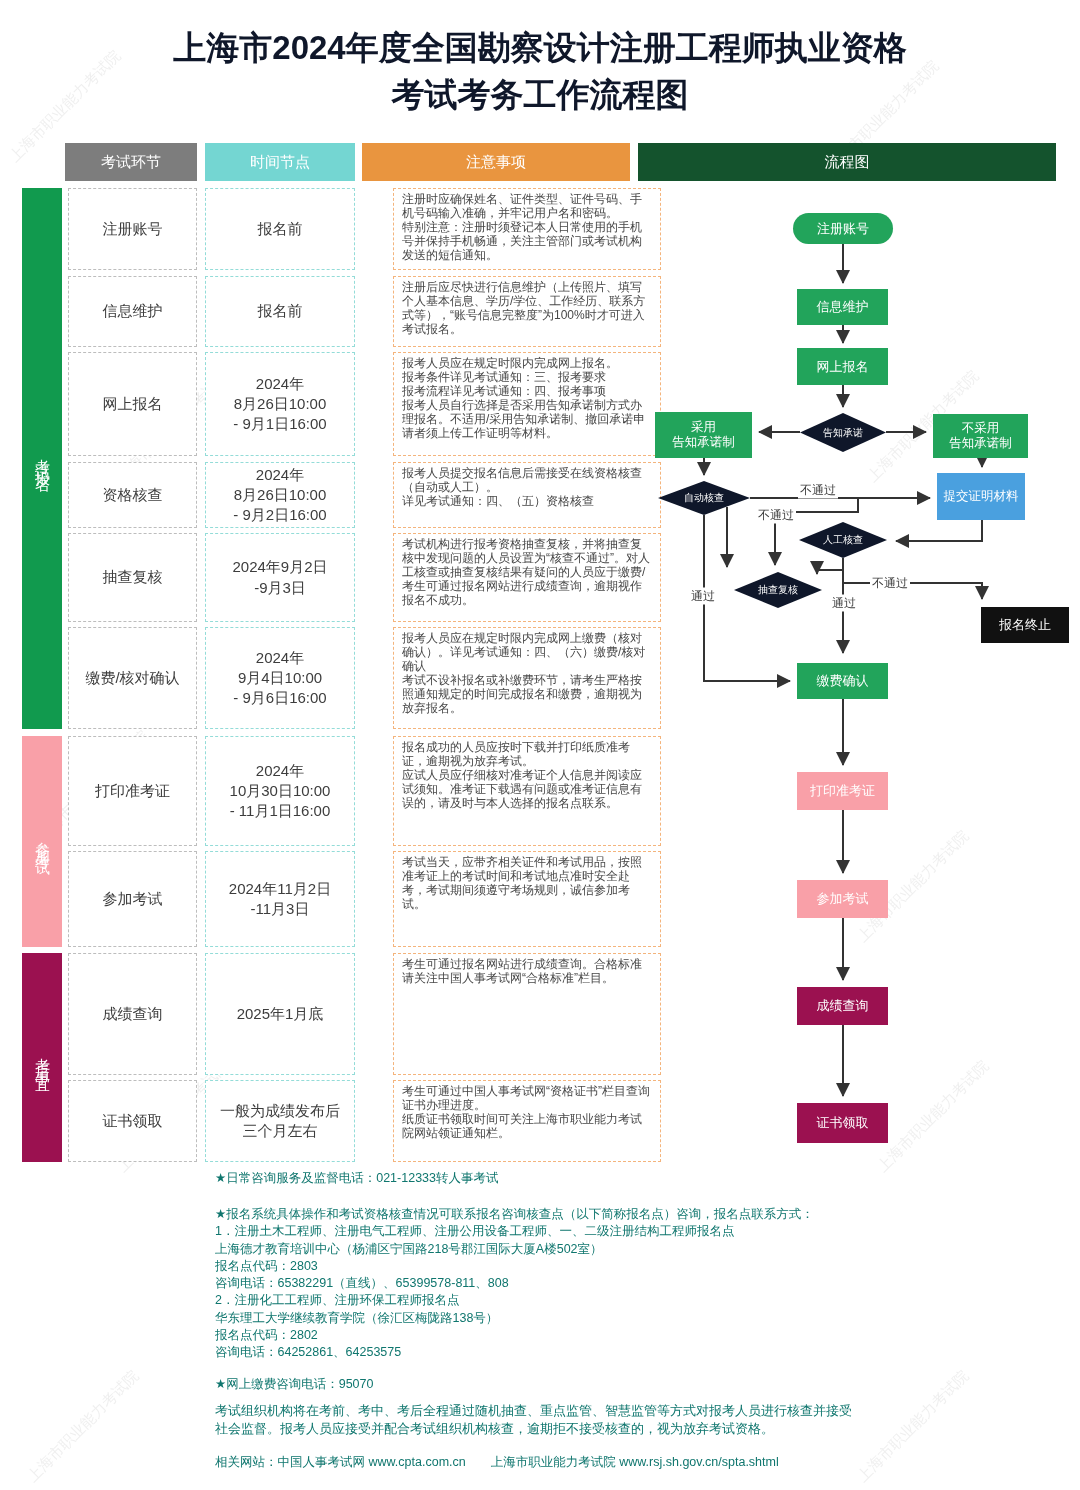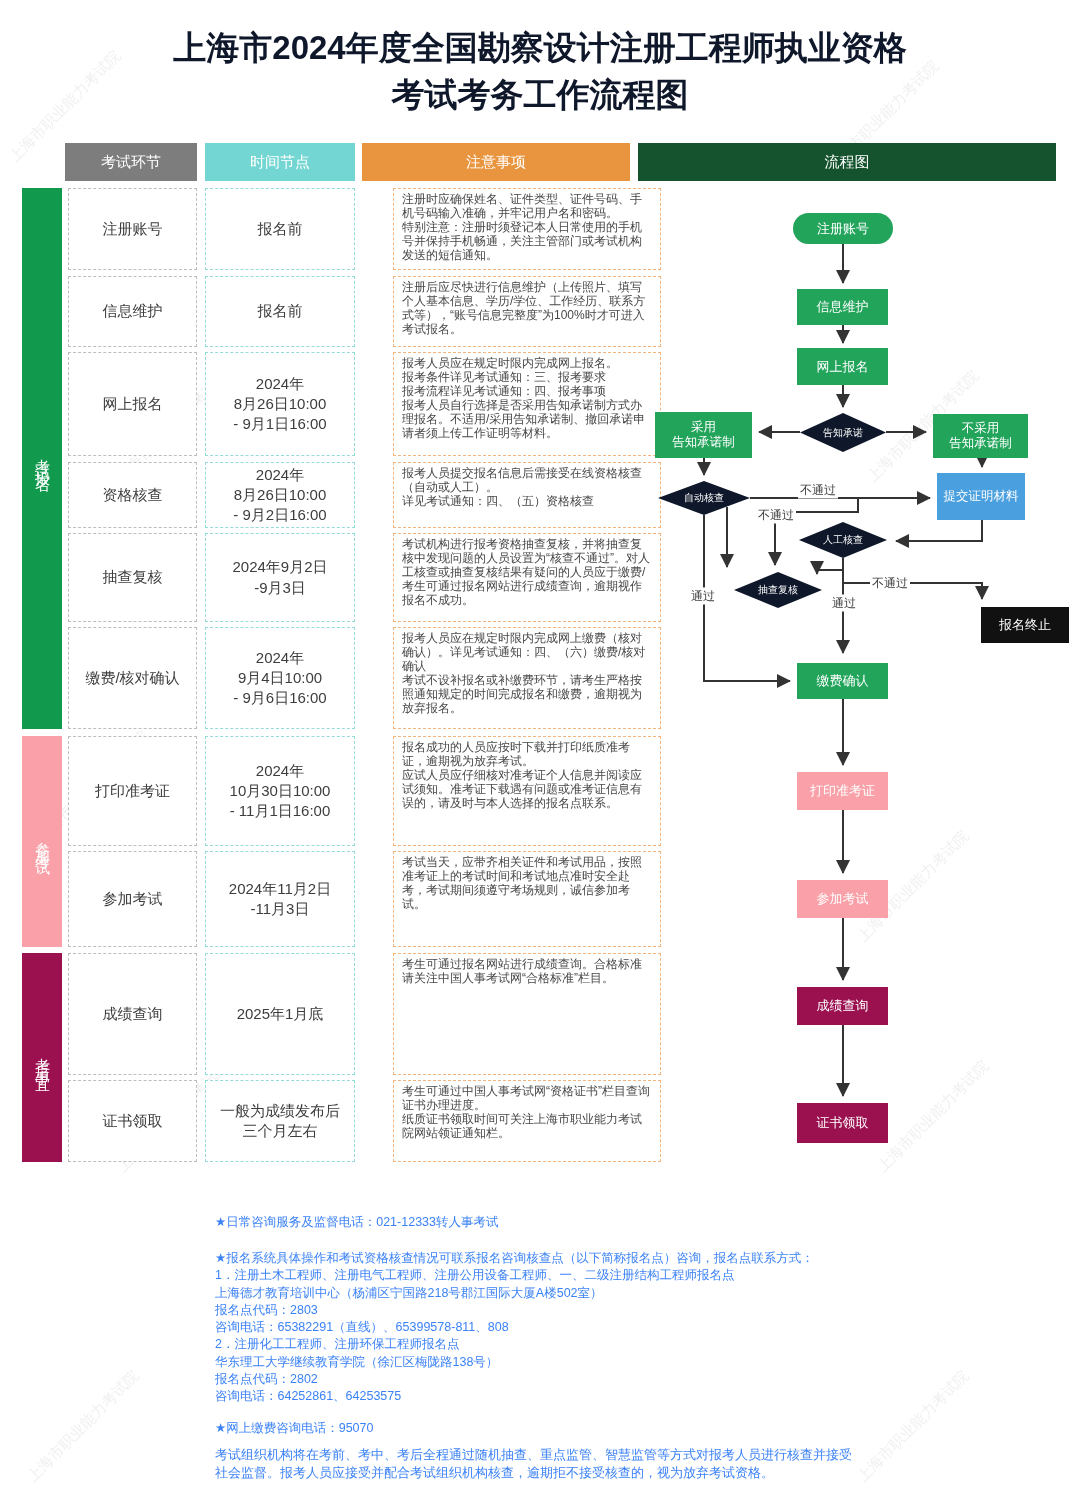--- a/index.html
+++ b/index.html
@@ -39,21 +39,21 @@
   .green{background:#22a45b;}
   .diamond{background:#0f172a;clip-path:polygon(50% 0,100% 50%,50% 100%,0 50%);font-size:10px;}
   .lblue{background:#4aa0df;}
   .black{background:#111;margin-left:44px;}
   .pink{background:#f9a0a8;}
   .magenta{background:#9b1150;}
   .twoline{font-size:12.5px;}
   .elabel{position:absolute;z-index:3;background:#fff;font-size:12px;color:#3b3b3b;
           padding:0 2px;transform:translate(-50%,-50%);white-space:nowrap;}
   
-  .foot{position:absolute;left:215px;font-size:12.5px;color:#3b82f6;z-index:1;white-space:pre-wrap;line-height:1.38;margin-top:44px;}
+  .foot{position:absolute;left:215px;font-size:12.5px;color:#0f766e;z-index:1;white-space:pre-wrap;line-height:1.38;}
 </style>
 </head>
 <body>
 
 <div id="page">
 
   <div class="wm" style="left:12px;top:150px">上海市职业能力考试院</div>
   <div class="wm" style="left:830px;top:160px">上海市职业能力考试院</div>
   <div class="wm" style="left:120px;top:470px">上海市职业能力考试院</div>
   <div class="wm" style="left:870px;top:470px">上海市职业能力考试院</div>
@@ -194,14 +194,15 @@
 1．注册土木工程师、注册电气工程师、注册公用设备工程师、一、二级注册结构工程师报名点
 上海德才教育培训中心（杨浦区宁国路218号郡江国际大厦A楼502室）
 报名点代码：2803
 咨询电话：65382291（直线）、65399578-811、808
 2．注册化工工程师、注册环保工程师报名点
 华东理工大学继续教育学院（徐汇区梅陇路138号）
 报名点代码：2802
 咨询电话：64252861、64253575</div>
   <div class="foot" style="top:1376px">★网上缴费咨询电话：95070</div>
   <div class="foot" style="top:1402px;width:648px;font-size:13px">考试组织机构将在考前、考中、考后全程通过随机抽查、重点监管、智慧监管等方式对报考人员进行核查并接受社会监督。报考人员应接受并配合考试组织机构核查，逾期拒不接受核查的，视为放弃考试资格。</div>
+  <div class="foot" style="top:1454px">相关网站：中国人事考试网 www.cpta.com.cn　　上海市职业能力考试院 www.rsj.sh.gov.cn/spta.shtml</div>
 
 </div>
 
 </body></html>

